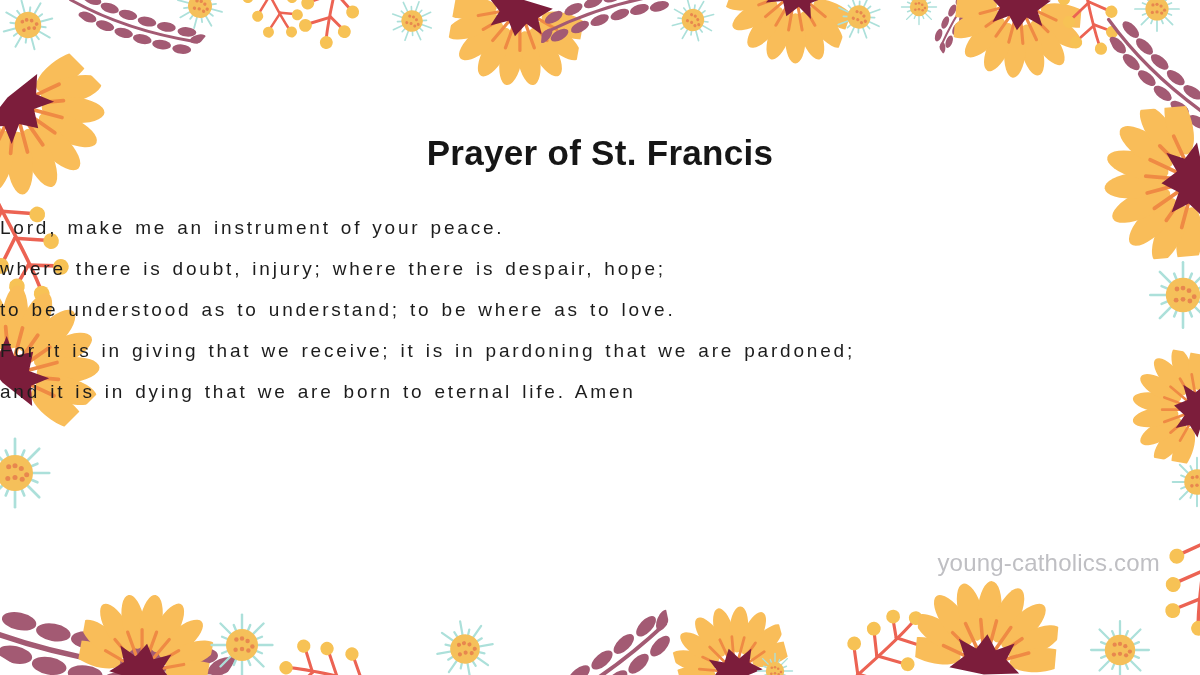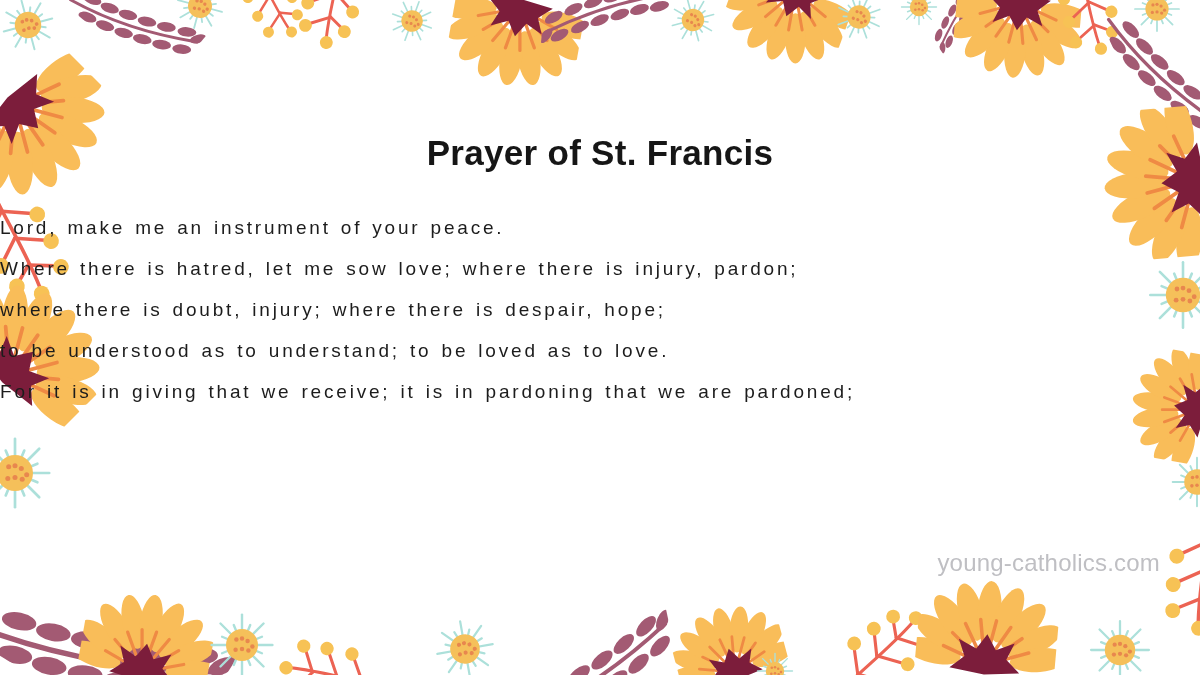--- a/index.html
+++ b/index.html
@@ -332,21 +332,21 @@
           <use href="#sym-daisy"></use>
         </svg>
       </div>
     </div>
 
   <div class="text-layer">
     <div class="page-title">Prayer of St. Francis</div>
 
     <div class="prayer">
       <div class="line">Lord, make me an instrument of your peace.</div>
-      <div class="line">Where there is hatred, let me sow love; where there is injury, pardon;</div>
       <div class="line">where there is doubt, injury; where there is despair, hope;</div>
-      <div class="line">to be understood as to understand; to be loved as to love.</div>
+      <div class="line">to be understood as to understand; to be where as to love.</div>
       <div class="line">For it is in giving that we receive; it is in pardoning that we are pardoned;</div>
+      <div class="line">and it is in dying that we are born to eternal life. Amen</div>
     </div>
 
     <div class="watermark">young-catholics.com</div>
   </div>
 </div>
 
 </body></html>

